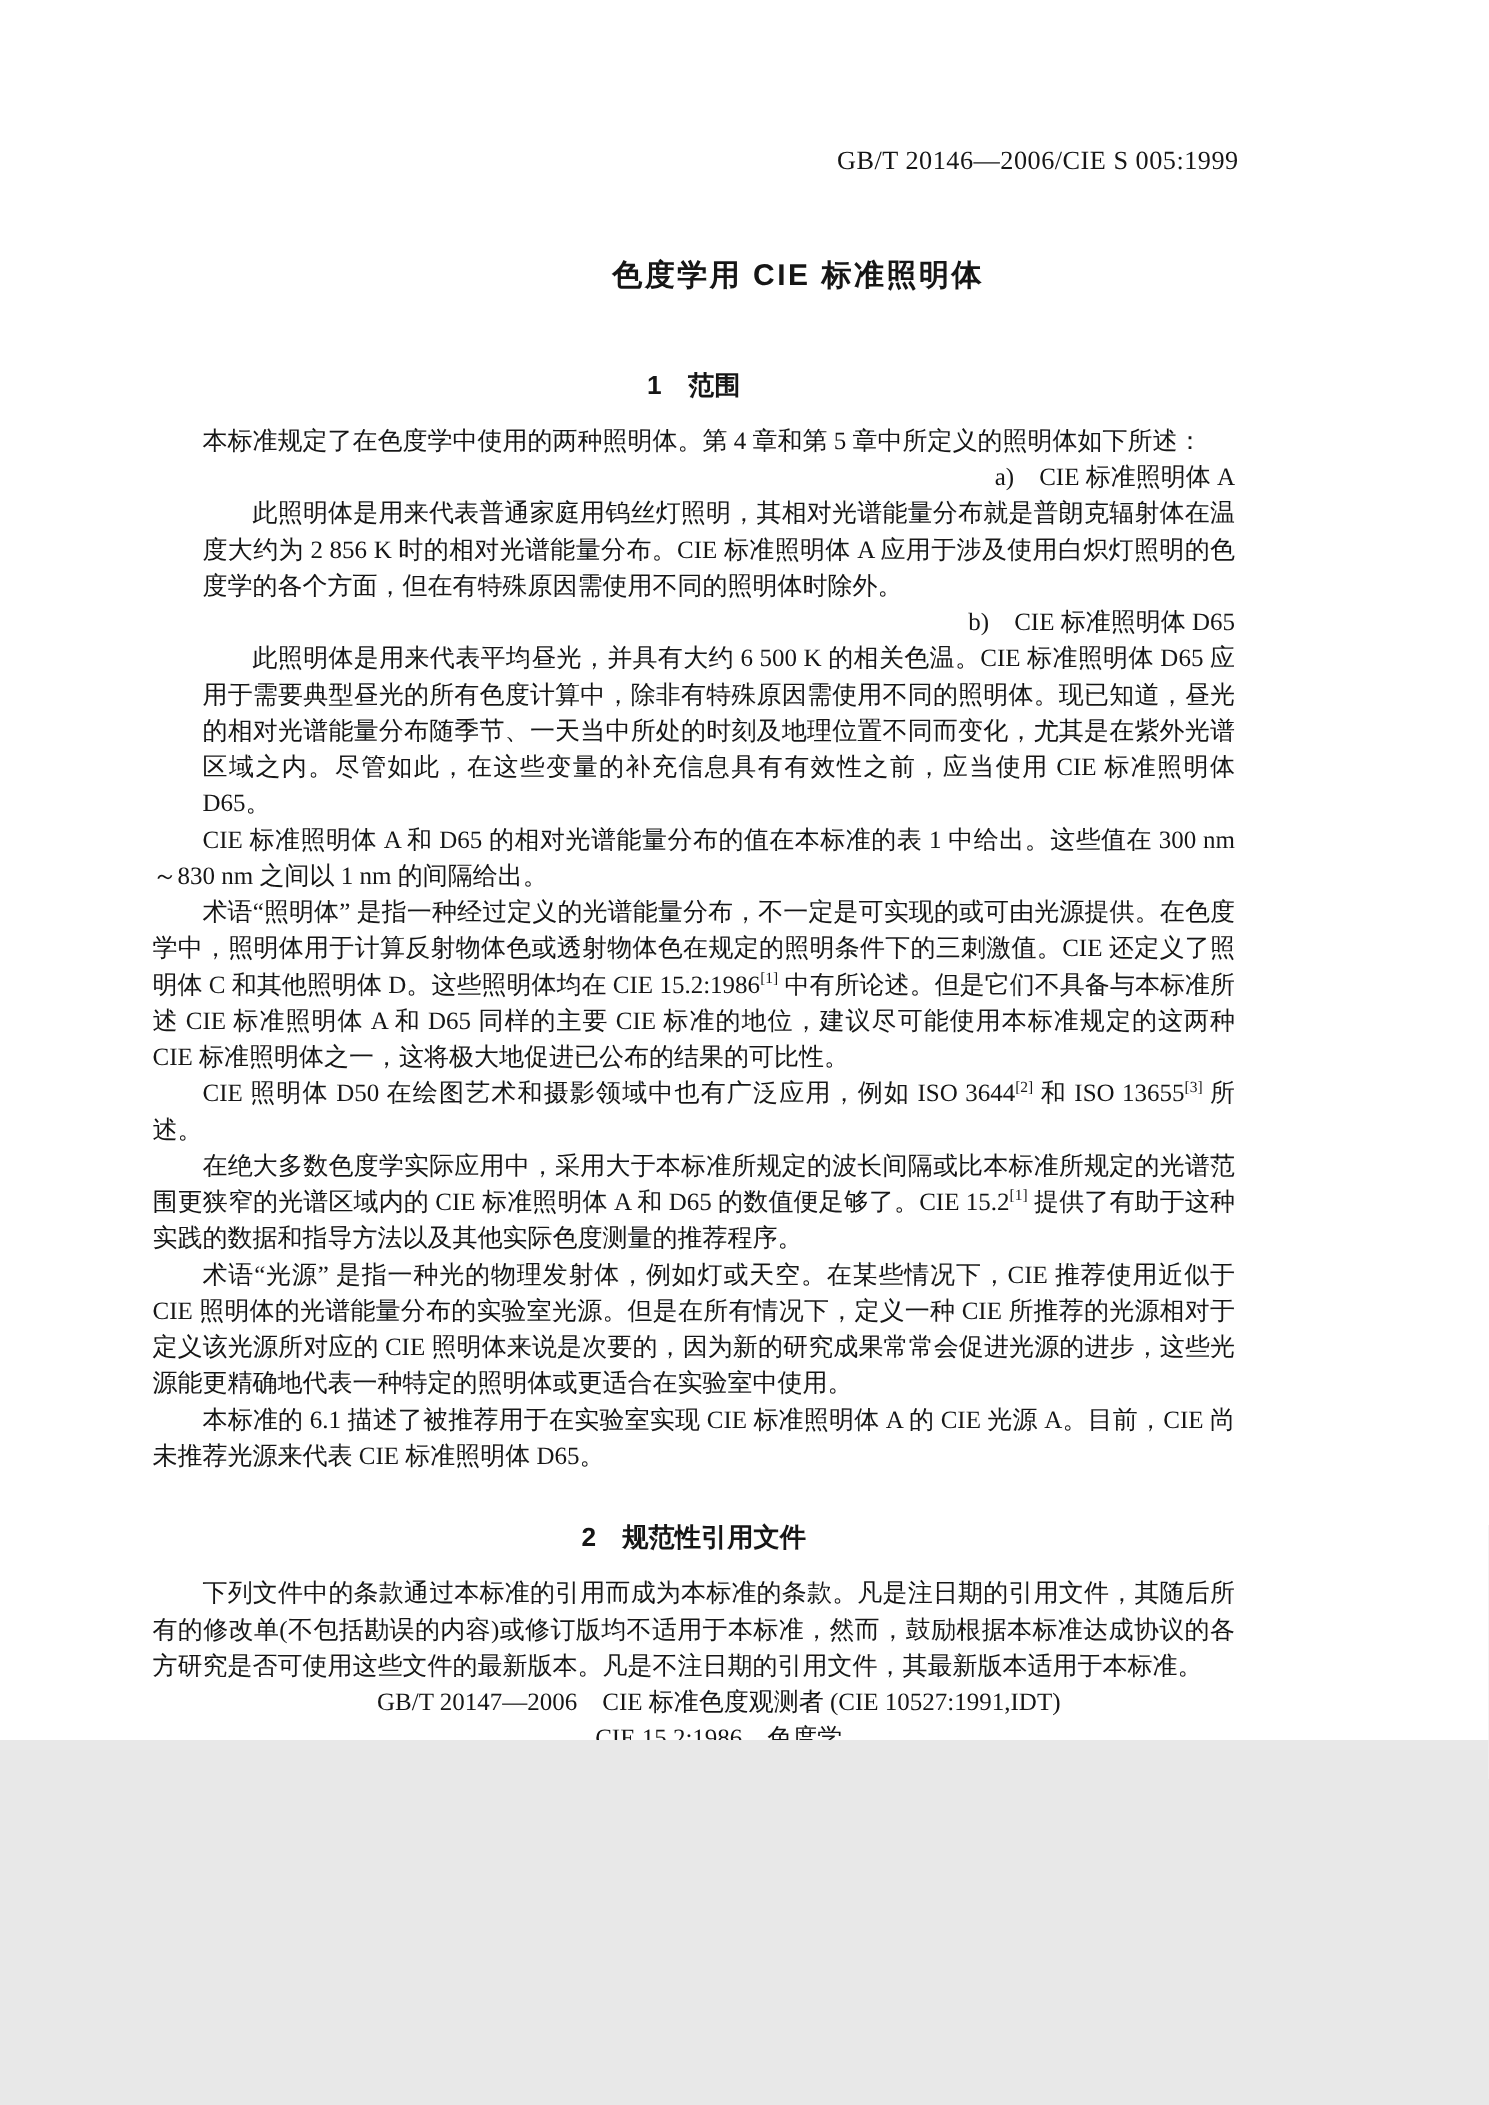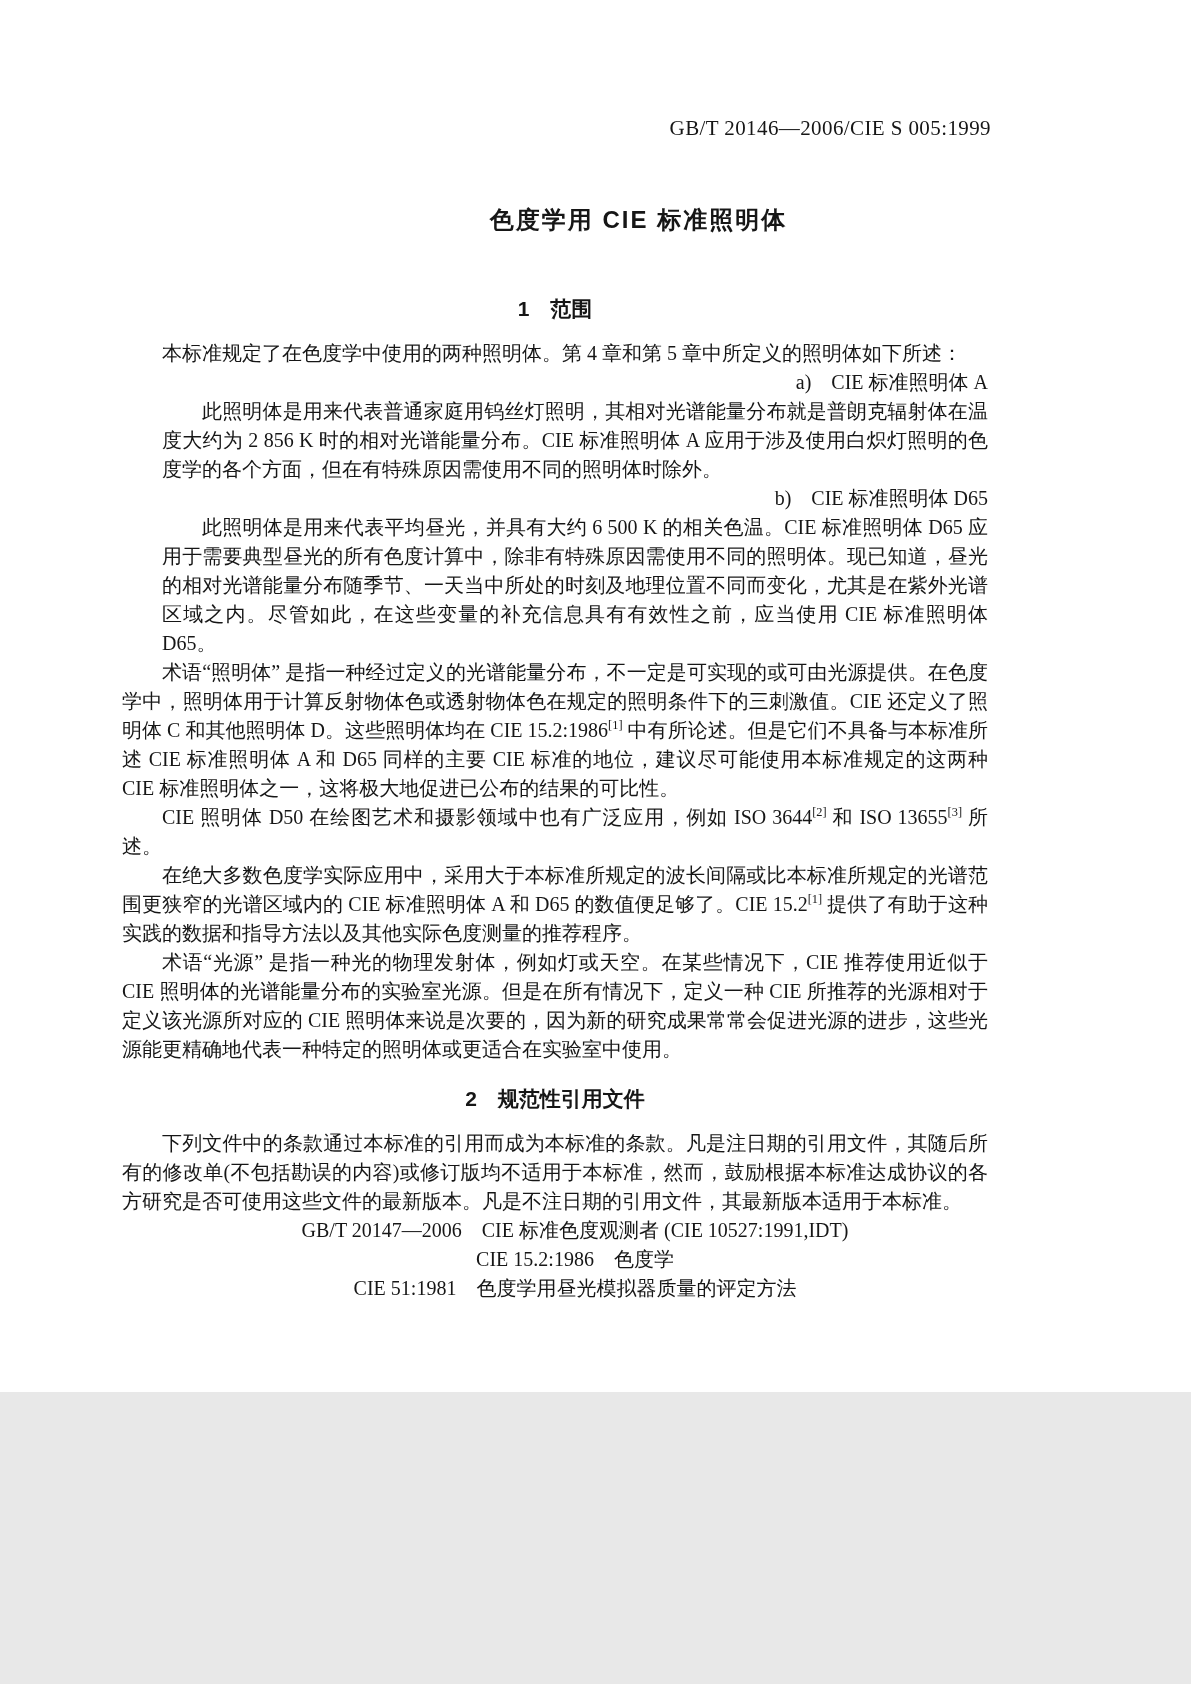--- a/index.html
+++ b/index.html
@@ -27,21 +27,21 @@
   .content {
     position:absolute; top:294px; left:122px; width:866px;
     font-size:20px; line-height:29px;
     text-align:justify;
   }
   .sec-heading {
     font-family:"Liberation Sans","DejaVu Sans",sans-serif;
     font-weight:700; font-size:21px; text-align:center;
   }
   .sec-heading.first { margin-bottom:16px; }
-  .sec-heading.later { margin-top:20px; margin-bottom:16px; }
+  .sec-heading.later { margin-top:36px; margin-bottom:16px; }
   .p { text-indent:2em; }
   .item-head { padding-left:2em; text-align:right; }
   .item-body { margin-left:2em; text-indent:2em; }
   .ref { padding-left:2em; text-align:center; }
   sup { font-size:0.62em; vertical-align:super; line-height:0; }
   .page-number {
     position:absolute; top:1448px; right:226px;
     font-size:20px;
   }
 </style>
@@ -54,24 +54,26 @@
 
   <div class="doc-title">色度学用 CIE 标准照明体</div>
 
   <div class="content">
     <div class="sec-heading first">1　范围</div>
     <div class="p">本标准规定了在色度学中使用的两种照明体。第 4 章和第 5 章中所定义的照明体如下所述：</div>
     <div class="item-head">a)　CIE 标准照明体 A</div>
     <div class="item-body">此照明体是用来代表普通家庭用钨丝灯照明，其相对光谱能量分布就是普朗克辐射体在温度大约为 2 856 K 时的相对光谱能量分布。CIE 标准照明体 A 应用于涉及使用白炽灯照明的色度学的各个方面，但在有特殊原因需使用不同的照明体时除外。</div>
     <div class="item-head">b)　CIE 标准照明体 D65</div>
     <div class="item-body">此照明体是用来代表平均昼光，并具有大约 6 500 K 的相关色温。CIE 标准照明体 D65 应用于需要典型昼光的所有色度计算中，除非有特殊原因需使用不同的照明体。现已知道，昼光的相对光谱能量分布随季节、一天当中所处的时刻及地理位置不同而变化，尤其是在紫外光谱区域之内。尽管如此，在这些变量的补充信息具有有效性之前，应当使用 CIE 标准照明体 D65。</div>
+    <div class="p">CIE 标准照明体 A 和 D65 的相对光谱能量分布的值在本标准的表 1 中给出。这些值在 300 nm～830 nm 之间以 1 nm 的间隔给出。</div>
     <div class="p">术语“照明体” 是指一种经过定义的光谱能量分布，不一定是可实现的或可由光源提供。在色度学中，照明体用于计算反射物体色或透射物体色在规定的照明条件下的三刺激值。CIE 还定义了照明体 C 和其他照明体 D。这些照明体均在 CIE 15.2:1986<sup>[1]</sup> 中有所论述。但是它们不具备与本标准所述 CIE 标准照明体 A 和 D65 同样的主要 CIE 标准的地位，建议尽可能使用本标准规定的这两种 CIE 标准照明体之一，这将极大地促进已公布的结果的可比性。</div>
     <div class="p">CIE 照明体 D50 在绘图艺术和摄影领域中也有广泛应用，例如 ISO 3644<sup>[2]</sup> 和 ISO 13655<sup>[3]</sup> 所述。</div>
     <div class="p">在绝大多数色度学实际应用中，采用大于本标准所规定的波长间隔或比本标准所规定的光谱范围更狭窄的光谱区域内的 CIE 标准照明体 A 和 D65 的数值便足够了。CIE 15.2<sup>[1]</sup> 提供了有助于这种实践的数据和指导方法以及其他实际色度测量的推荐程序。</div>
     <div class="p">术语“光源” 是指一种光的物理发射体，例如灯或天空。在某些情况下，CIE 推荐使用近似于 CIE 照明体的光谱能量分布的实验室光源。但是在所有情况下，定义一种 CIE 所推荐的光源相对于定义该光源所对应的 CIE 照明体来说是次要的，因为新的研究成果常常会促进光源的进步，这些光源能更精确地代表一种特定的照明体或更适合在实验室中使用。</div>
+    <div class="p">本标准的 6.1 描述了被推荐用于在实验室实现 CIE 标准照明体 A 的 CIE 光源 A。目前，CIE 尚未推荐光源来代表 CIE 标准照明体 D65。</div>
     <div class="sec-heading later">2　规范性引用文件</div>
     <div class="p">下列文件中的条款通过本标准的引用而成为本标准的条款。凡是注日期的引用文件，其随后所有的修改单(不包括勘误的内容)或修订版均不适用于本标准，然而，鼓励根据本标准达成协议的各方研究是否可使用这些文件的最新版本。凡是不注日期的引用文件，其最新版本适用于本标准。</div>
     <div class="ref">GB/T 20147—2006　CIE 标准色度观测者 (CIE 10527:1991,IDT)</div>
     <div class="ref">CIE 15.2:1986　色度学</div>
     <div class="ref">CIE 51:1981　色度学用昼光模拟器质量的评定方法</div>
   </div>
 
   <div class="page-number">1</div>
 
 </div>

